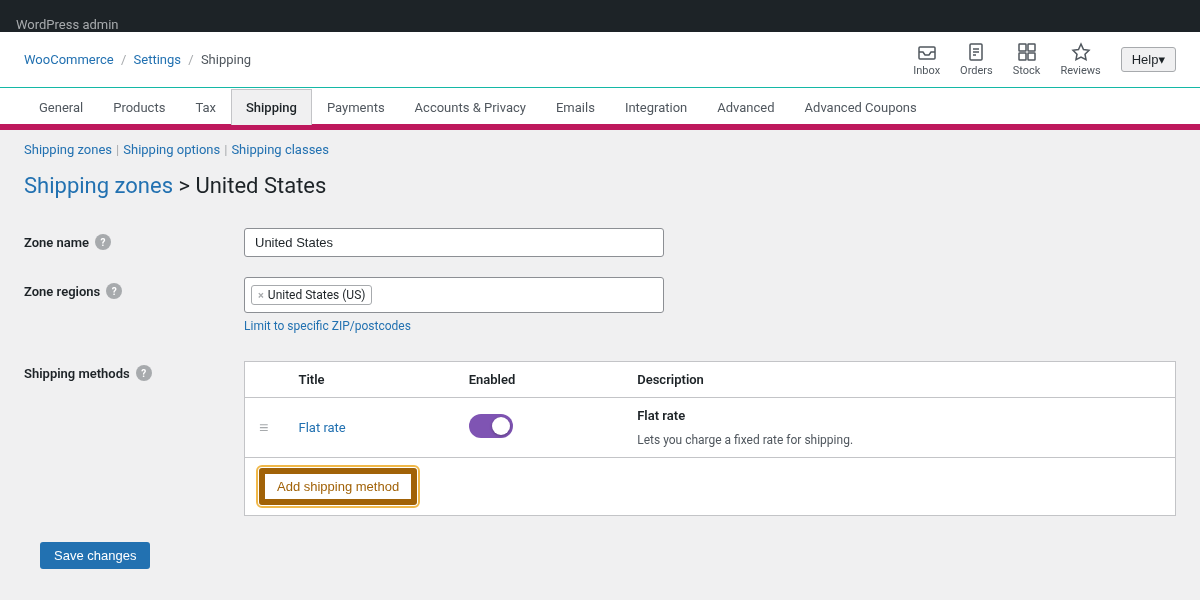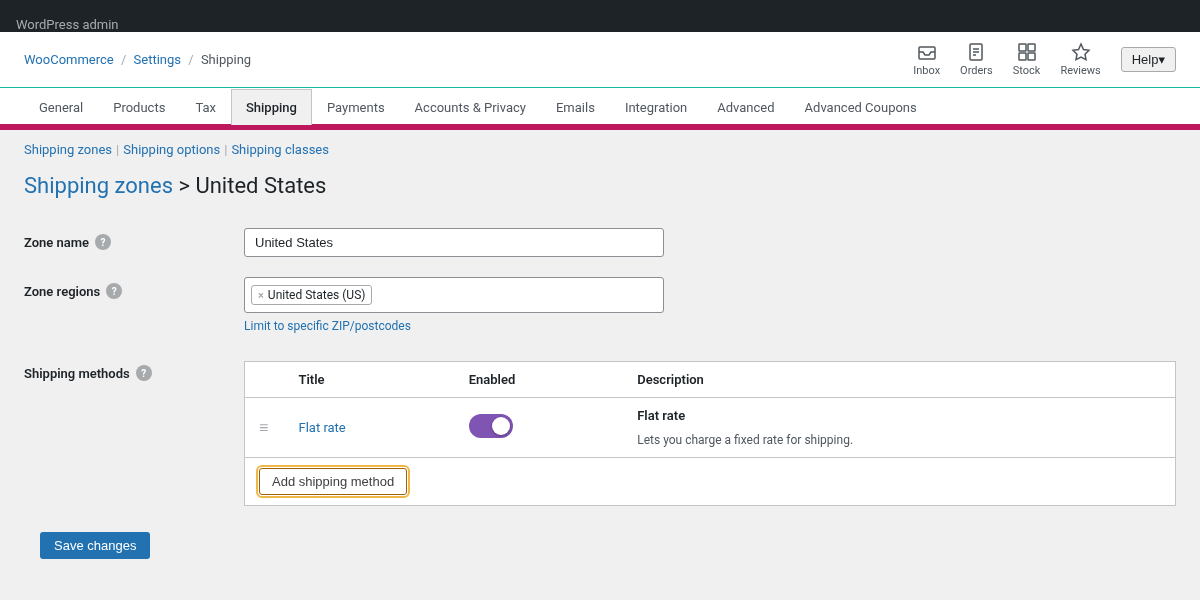--- a/index.html
+++ b/index.html
@@ -253,23 +253,23 @@
 
     .method-desc { font-size: 12px; color: #50575e; margin-top: 10px; }
     .method-title { font-size: 13px; font-weight: 600; color: #1d2327; }
 
     
     .add-method-row td {
       padding: 10px 14px !important;
       border-bottom: none !important;
     }
     .add-method-btn {
-      border: 1px solid #a16207;
-      background: #fff;
-      color: #404040;
+      border: 6px solid #a16207;
+      background: #fff;
+      color: #a16207;
       padding: 5px 12px;
       border-radius: 3px;
       font-size: 13px;
       cursor: pointer;
       outline: 2px solid #f0b849;
       outline-offset: 1px;
     }
 
     
     .save-btn {

